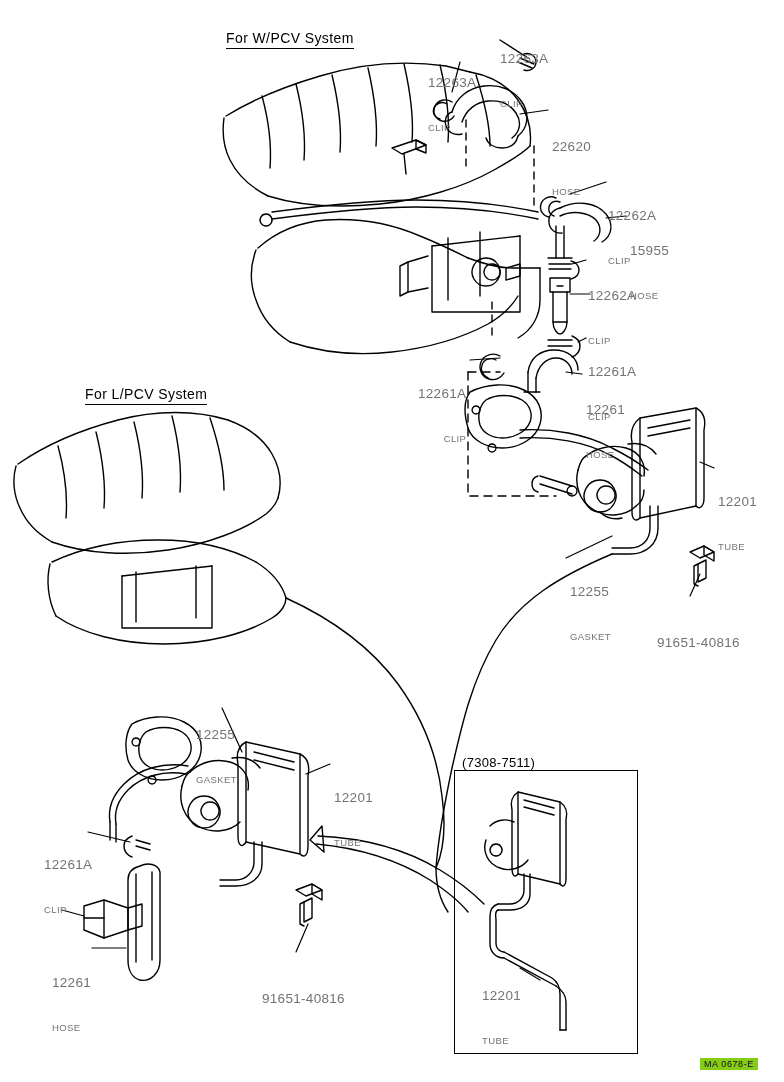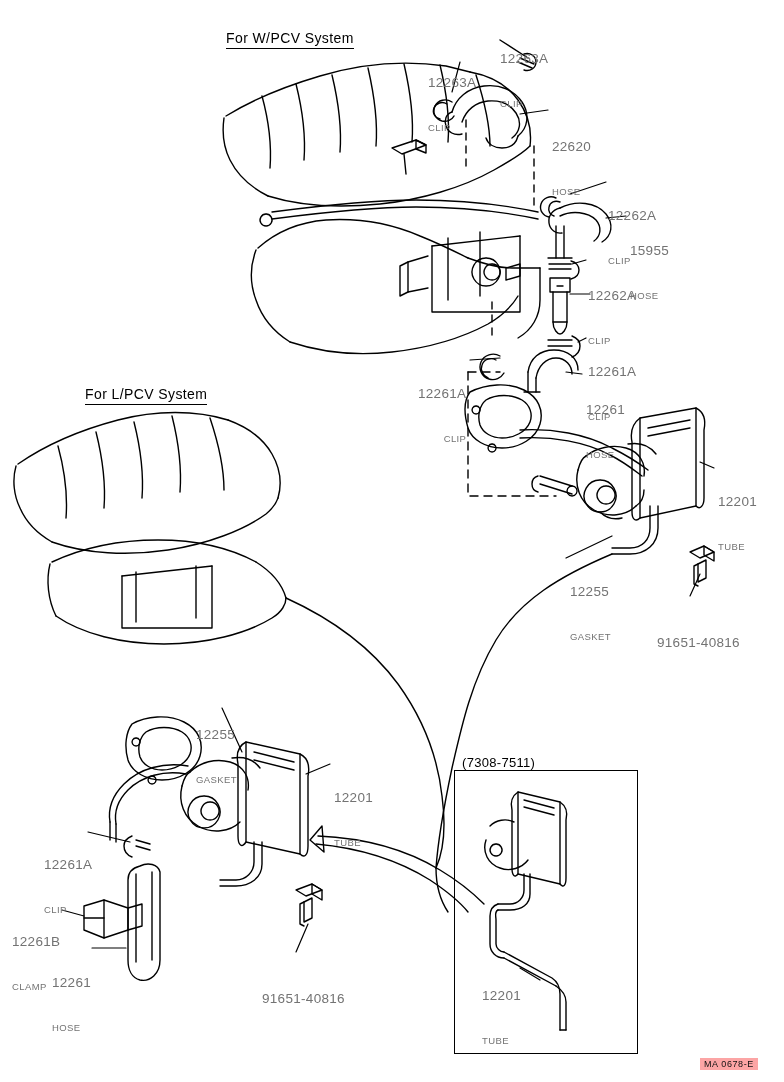--- a/index.html
+++ b/index.html
@@ -57,21 +57,21 @@
     position: absolute;
     font-size: 13px;
     letter-spacing: 0.3px;
     white-space: pre;
   }
   .sheet-code {
     position: absolute;
     font-size: 9px;
     letter-spacing: 0.6px;
     color: #111;
-    background: #fca5a5;
+    background: #84cc16;
     padding: 1px 4px;
   }
   .inset-frame {
     position: absolute;
     border: 1.4px solid #000;
     background: transparent;
   }
 </style>
 </head>
 <body>
@@ -395,24 +395,20 @@
   <div class="lbl" style="left:334px; top:757px;">
     <span class="pn">12201</span>
     <span class="sub">TUBE</span>
   </div>
 
   <div class="lbl" style="left:44px; top:824px;">
     <span class="pn">12261A</span>
     <span class="sub">CLIP</span>
   </div>
 
-  <div class="lbl" style="left:12px; top:901px;">
-    <span class="pn">12261B</span>
-    <span class="sub">CLAMP</span>
-  </div>
 
   <div class="lbl" style="left:52px; top:942px;">
     <span class="pn">12261</span>
     <span class="sub">HOSE</span>
   </div>
 
   <div class="lbl" style="left:262px; top:958px;">
     <span class="pn">91651-40816</span>
   </div>
 

